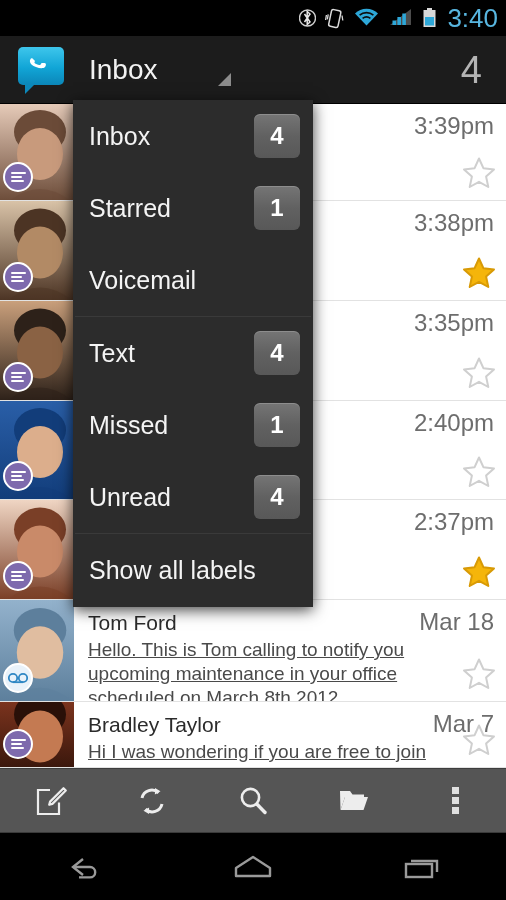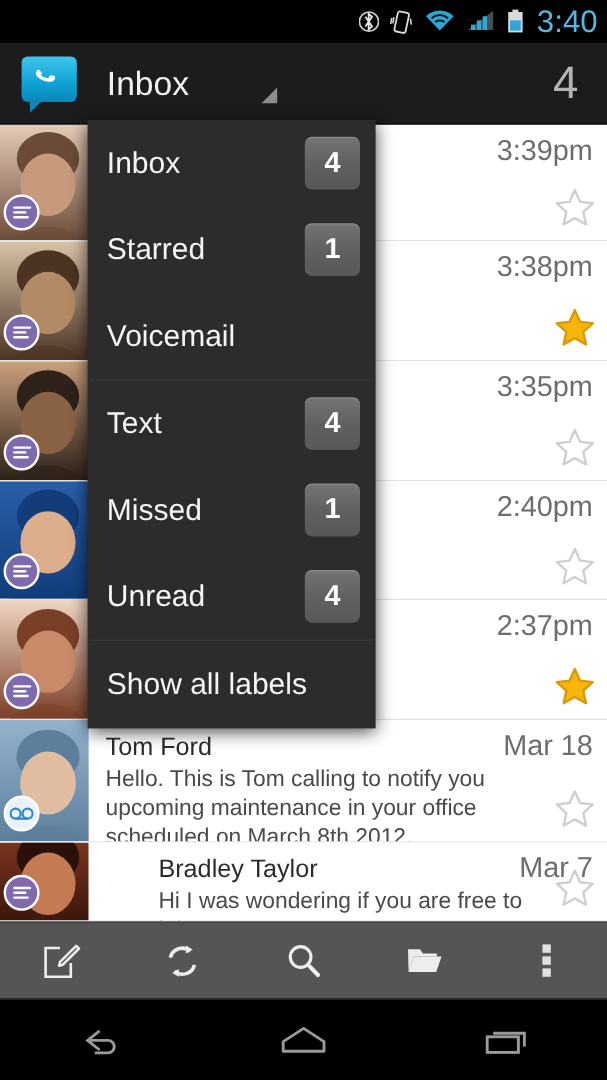--- a/index.html
+++ b/index.html
@@ -2,21 +2,21 @@
 <html><head>
 <meta charset="utf-8">
 <style>
   * { margin:0; padding:0; box-sizing:border-box; }
   html,body {
     width:506px; height:900px;
     background:#000;
     font-family:"Liberation Sans", sans-serif;
     overflow:hidden;
   }
-  .phone { position:relative; width:506px; height:900px; background:#404040; }
+  .phone { position:relative; width:506px; height:900px; background:#c2410c; }
 
   
   .statusbar{
     position:absolute; left:0; top:0; width:506px; height:36px;
     background:#000; display:flex; align-items:center; justify-content:flex-end;
     padding-right:8px;
   }
   .sb-icons{ display:flex; align-items:center; gap:9px; }
   .sb-ico{ display:block; }
   .sb-clock{
@@ -91,20 +91,21 @@
   .line1{ display:flex; align-items:baseline; }
   .sender{
     font-size:21px; color:#1a1a1a; font-weight:700; white-space:nowrap;
     overflow:hidden; text-overflow:ellipsis;text-align:center;
   }
   .sender.read{ font-weight:400; color:#2b2b2b; }
   .time{ margin-left:auto; font-size:24px; color:#6d6d6d; padding-left:10px; white-space:nowrap; }
   .snippet{
     font-size:19px; color:#4a4a4a; line-height:1.26; margin-top:2px;
     padding-right:46px;
+    text-decoration:underline;
   }
   .snippet.unread{ font-weight:700; color:#3a3a3a; }
   .star{
     position:absolute; right:10px; bottom:10px; width:34px; height:34px;
   }
 
   
   .dropdown{
     position:absolute; left:73px; top:100px; width:240px; height:507px;
     background:#2c2c2c; z-index:40;
@@ -382,21 +383,21 @@
           <div class="line1">
             <span class="sender read">Tom Ford</span>
             <span class="time">Mar 18</span>
           </div>
           <div class="snippet">Hello. This is Tom calling to notify you upcoming maintenance in your office scheduled on March 8th 2012.</div>
           <svg class="star" viewBox="0 0 34 34">
             <path d="M17 2.5 L21.4 12.2 L32 13.4 L24.1 20.6 L26.3 31 L17 25.8 L7.7 31 L9.9 20.6 L2 13.4 L12.6 12.2 Z" fill="#ffffff" stroke="#cfcfcf" stroke-width="2" stroke-linejoin="round"></path>
           </svg>
         </div>
       </div>
-      <div class="row" style="height: 66px; gap: 44px;">
+      <div class="row" style="height: 66px;">
         <div class="avatar">
           <svg class="av-img" width="74" height="100%" viewBox="0 0 74 100" preserveAspectRatio="xMidYMid slice">
             <defs>
               <linearGradient id="gman-dark-hair" x1="0" y1="0" x2="0" y2="1">
                 <stop offset="0%" stop-color="#8c3b22"></stop>
                 <stop offset="100%" stop-color="#2a1008"></stop>
               </linearGradient>
             </defs>
             <rect width="74" height="100" fill="url(#gman-dark-hair)"></rect>
             <ellipse cx="40" cy="30" rx="26" ry="22" fill="#2a1008"></ellipse>

